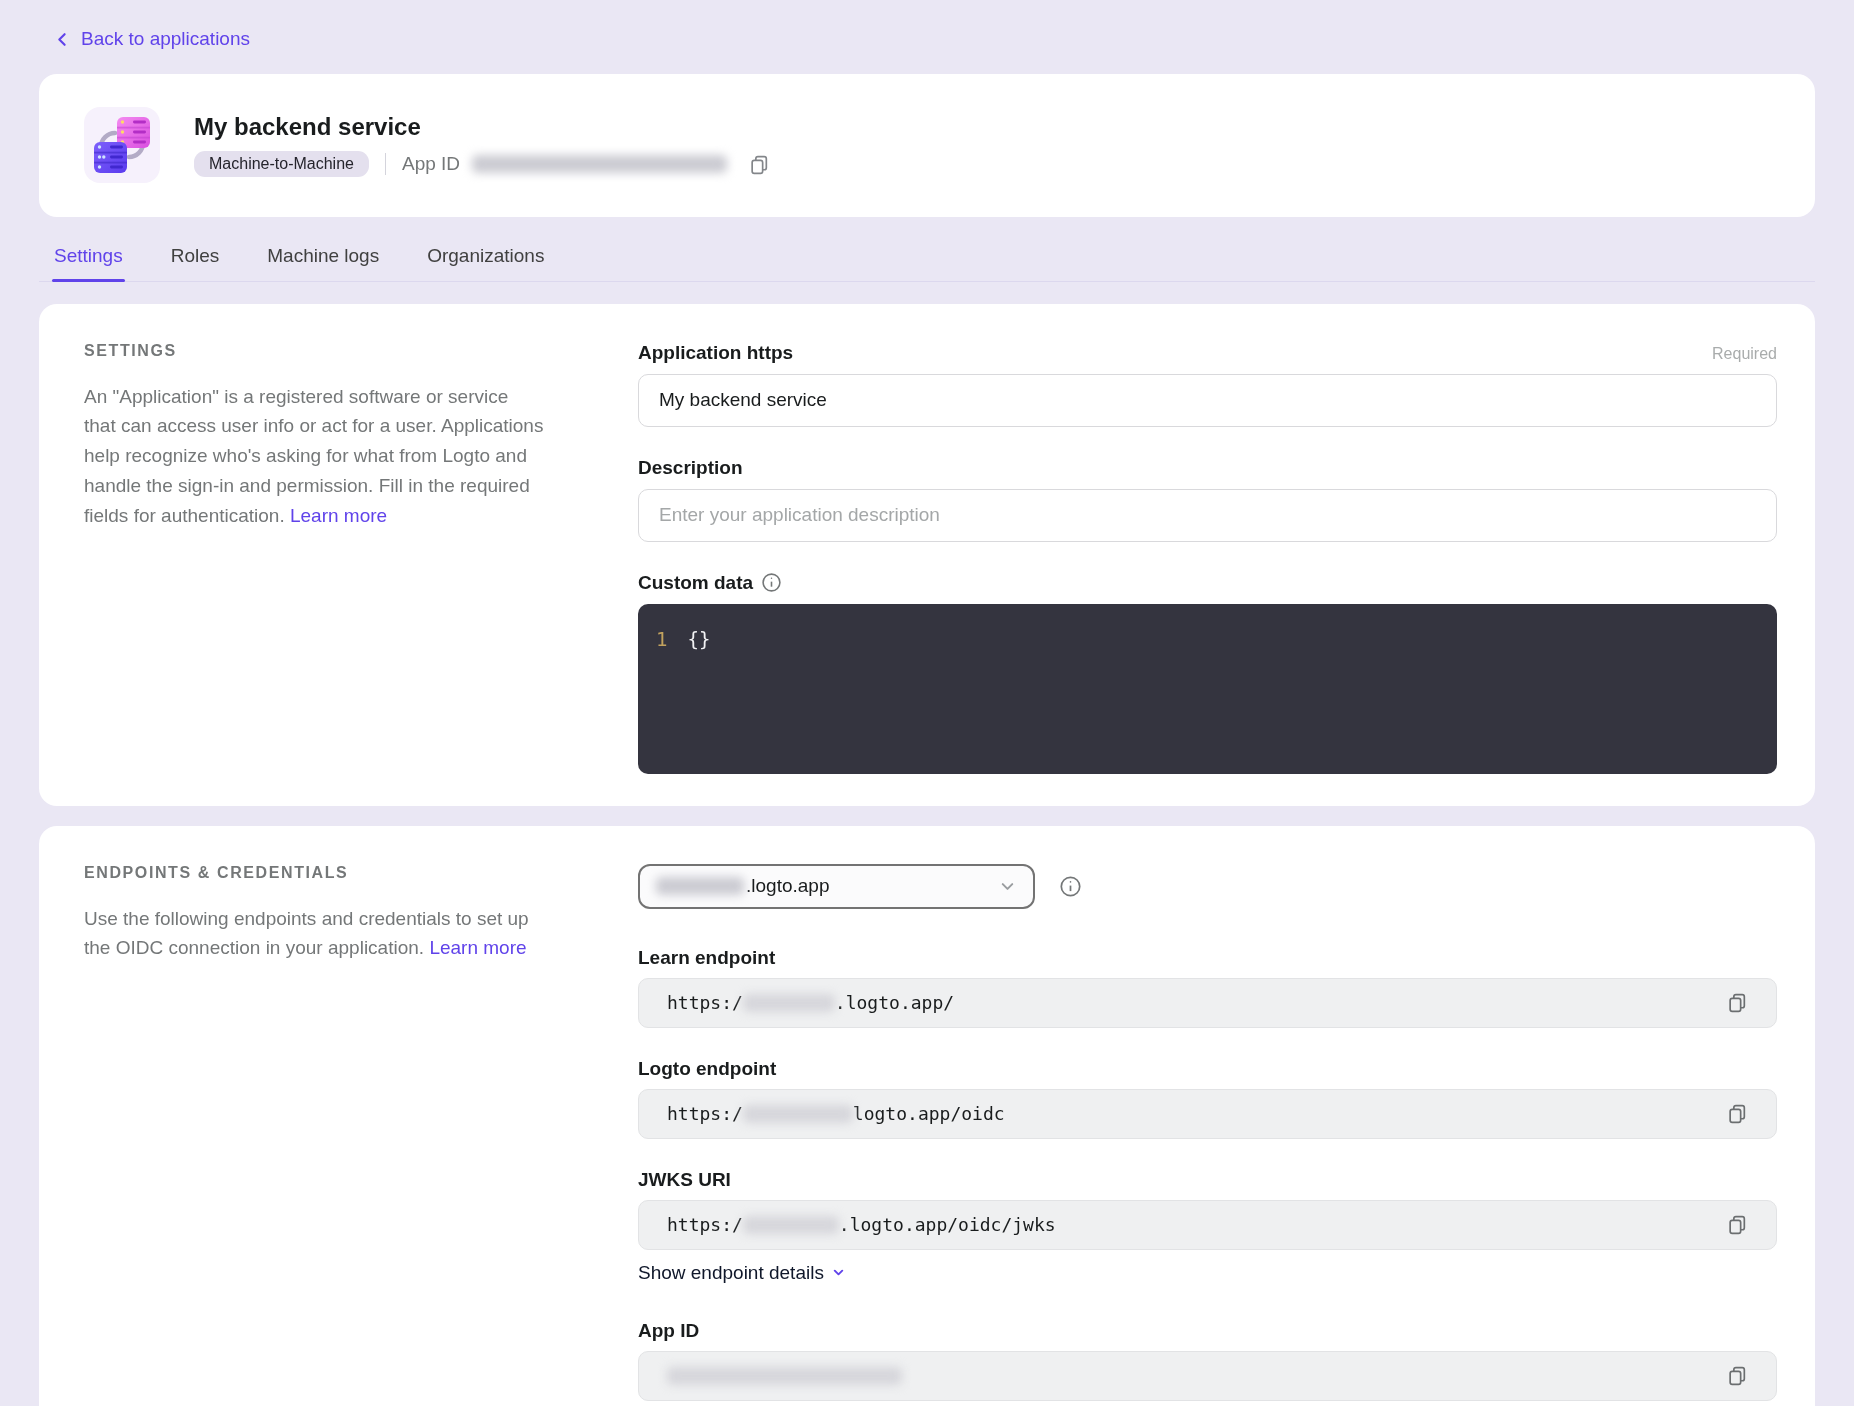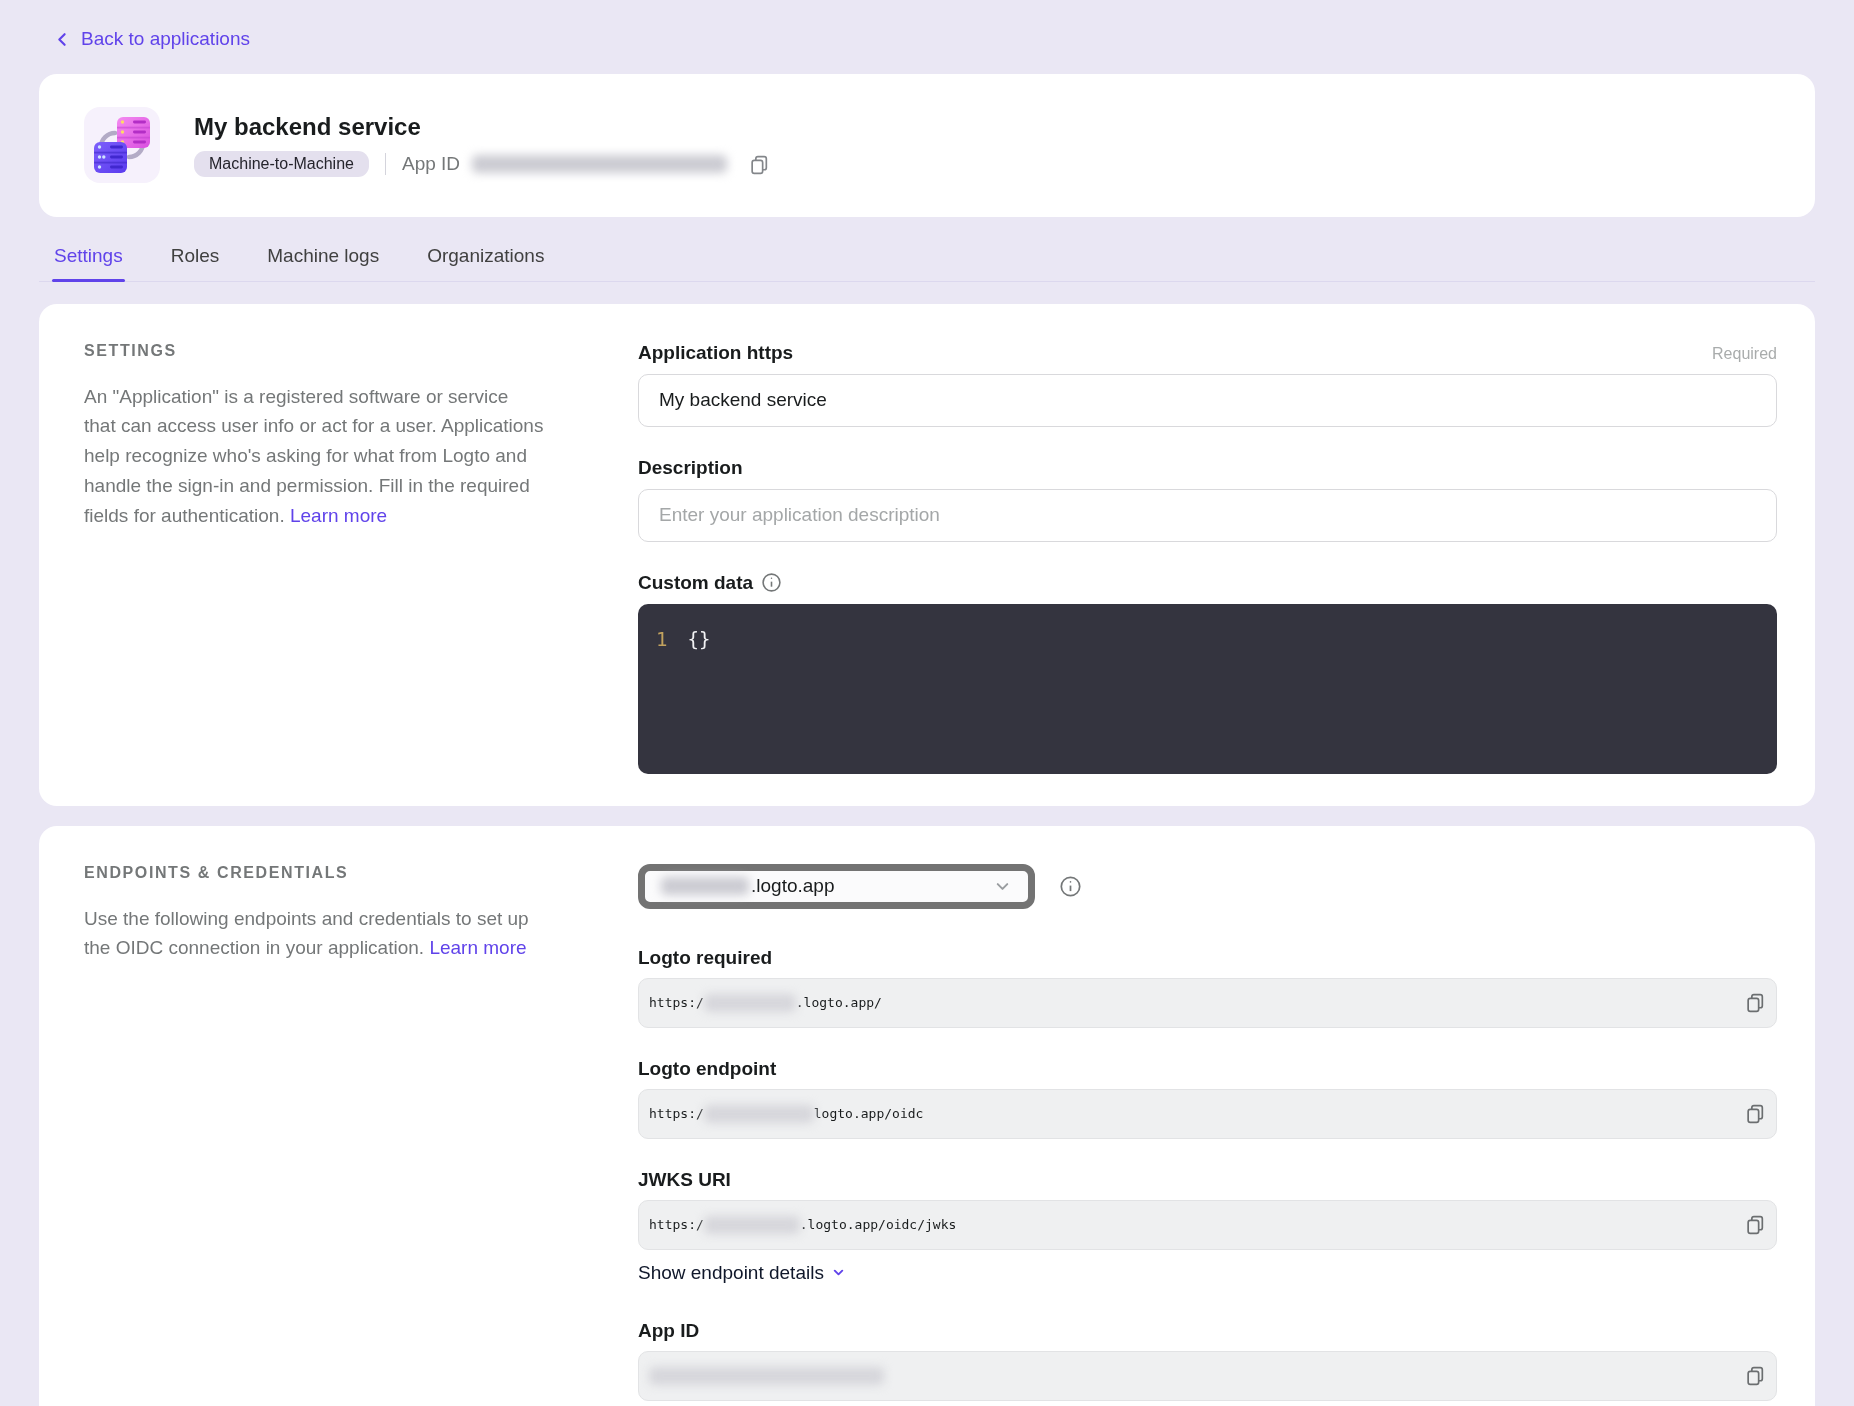--- a/index.html
+++ b/index.html
@@ -118,32 +118,32 @@
     font-family: "DejaVu Sans Mono", monospace; font-size: 19px;
     display: flex; align-items: flex-start; gap: 20px;
     cursor: text;
   }
   .code-editor .line-no { color: #c2a25e; }
   .code-editor .code { color: #f2f2f4; }
 
   
   .select-row { display: flex; align-items: center; gap: 24px; }
   .domain-select {
-    width: 397px; height: 45px; border: 7px solid #737373; border-radius: 12px;
+    width: 397px; height: 45px; border: 2px solid #737373; border-radius: 12px;
     background: #fbfbfc; padding: 0 16px;
     display: flex; align-items: center; cursor: pointer;
   }
   .domain-select .redact { width: 88px; margin-right: 2px; }
   .domain-select .sel-text { font-size: 19px; color: #191c1d; flex: 1 1 auto; }
   .readonly-field {
     --mask: #eff0f1;
     margin-top: 9px; height: 50px; border: 1px solid #e2e3e5; border-radius: 10px;
-    background: #eff0f1; padding: 0 10px;
+    background: #eff0f1; padding: 0 28px;
     display: flex; align-items: center;
-    font-family: "DejaVu Sans Mono", monospace; font-size: 13px; color: #191c1d;
+    font-family: "DejaVu Sans Mono", monospace; font-size: 18px; color: #191c1d;
   }
   .readonly-field .redact { background: #d6d6db; }
   .copy-btn { margin-left: auto; cursor: pointer; display: flex; align-items: center; padding-left: 12px; }
   .show-details {
     margin-top: 12px; display: inline-flex; align-items: center; gap: 7px;
     color: #0f172a; font-size: 19px; font-weight: 500; cursor: pointer; text-decoration: none;
   }
   .endpoint-block { margin-top: 30px; }
   .endpoint-block.tight { margin-top: 38px; }
   .appid-block { margin-top: 36px; }
@@ -301,21 +301,21 @@
         <span style="display:flex;">
           <svg viewBox="0 0 20 20" width="23" height="23" fill="none" stroke="#747778" stroke-width="1.5">
               <circle cx="10" cy="10" r="8"></circle>
               <line x1="10" y1="9.2" x2="10" y2="14"></line>
               <circle cx="10" cy="6" r="0.7" fill="#747778" stroke="none"></circle>
             </svg>
         </span>
       </div>
 
       <div class="endpoint-block tight">
-        <span class="field-label">Logto required</span>
+        <span class="field-label">Learn endpoint</span>
         <div class="readonly-field">
           <span>https:/</span>
           <span class="redact" style="width:92px;"></span>
           <span>.logto.app/</span>
           <span class="copy-btn">
             <svg viewBox="0 0 20 20" width="21" height="21">
                 <rect x="6.5" y="2.5" width="10" height="12.5" rx="2" fill="none" stroke="#6b6e70" stroke-width="1.6"></rect>
                 <rect x="3" y="6" width="10" height="12.5" rx="2" fill="var(--mask,#eff0f1)" stroke="#6b6e70" stroke-width="1.6"></rect>
               </svg>
           </span>

